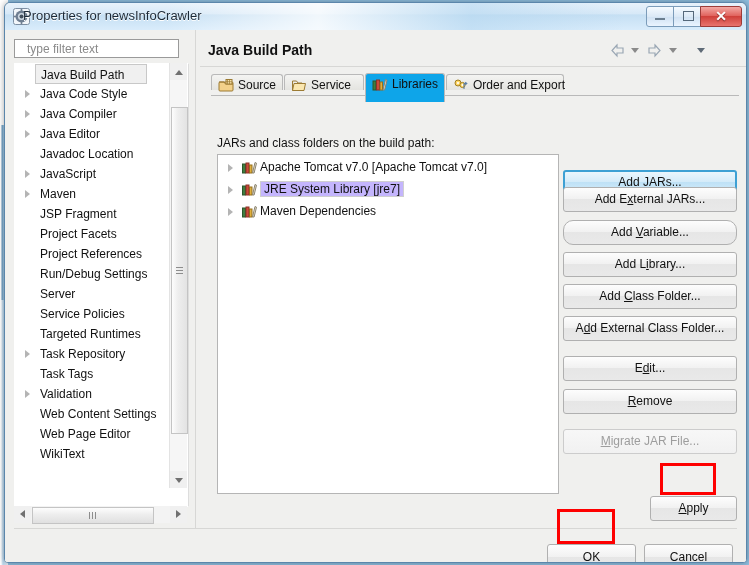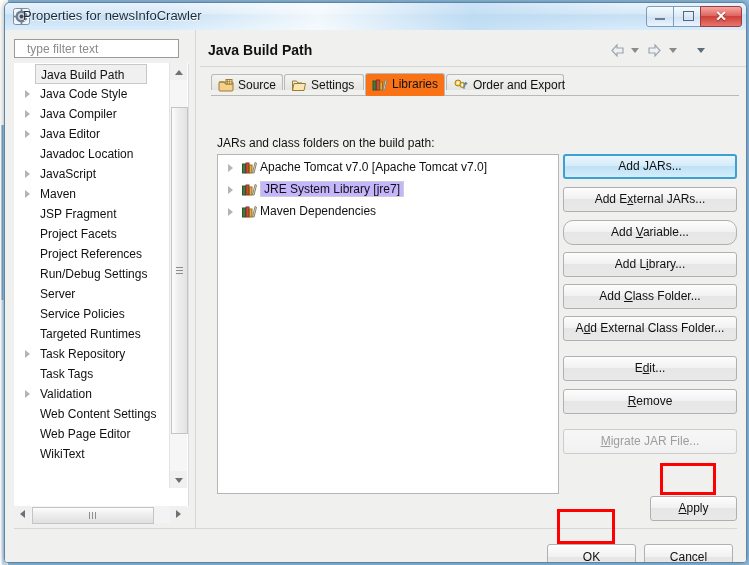--- a/index.html
+++ b/index.html
@@ -99,40 +99,40 @@
   .caret{position:absolute;top:6px;width:0;height:0;
     border-left:4px solid transparent;border-right:4px solid transparent;border-top:5px solid #8a8a8a;}
   #titlerule{position:absolute;left:195px;top:36px;width:546px;height:1px;background:#d7d7d5;}
 
   
   #tabs{position:absolute;left:206px;top:44px;width:528px;height:22px;}
   .tab{position:absolute;top:0;height:16px;line-height:21px;box-sizing:border-box;
     border:1px solid #b9b9b9;border-bottom:none;border-radius:3px 3px 0 0;
     background:linear-gradient(to bottom,#f4f4f2,#e4e4e0);
     padding-left:26px;padding-right:9px;font-size:12px;color:#111;white-space:nowrap;}
-  .tab.active{background:#f97316;border-color:#b9b9b9;z-index:3;height:23px;}
+  .tab.active{background:#0ea5e9;border-color:#b9b9b9;z-index:3;height:29px;}
   .tabico{position:absolute;left:6px;top:3px;width:16px;height:15px;}
   #tabline{position:absolute;left:206px;top:65px;width:528px;height:1px;background:#b9b9b9;}
 
   
   #content-label{position:absolute;left:212px;top:106px;font-size:12px;color:#111;}
   #libs-box{position:absolute;left:212px;top:124px;width:340px;height:338px;
     background:#fff;border:1px solid #b5b5b5;overflow:hidden;}
   .librow{position:relative;height:21px;line-height:21px;padding-left:42px;font-size:12px;color:#111;
     white-space:nowrap;}
   .librow .arrow{left:10px;top:7px;}
   .libico{position:absolute;left:24px;top:3px;width:16px;height:15px;}
   .librow.sel .lbl{background:#c4b5fd;border:1px solid #cfcfcf;padding:0 3px;}
 
   
   .btn{position:absolute;box-sizing:border-box;height:25px;line-height:23px;text-align:center;
     border:1px solid #b0b0b0;border-radius:3px;font-size:12px;color:#111;
     background:linear-gradient(to bottom,#fdfdfd,#f1f1f1 48%,#e6e6e6 49%,#e9e9e9);}
   .btn.focus{border:2px solid #3da0d4;border-radius:3px;line-height:21px;
-    background:linear-gradient(to bottom,#eaf6fd,#d4ebf9 48%,#bfe1f6 49%,#d3edfb);}
+    background:linear-gradient(to bottom,#eaf6fd,#d4ebf9 48%,#bfe1f6 49%,#d3edfb);margin-top:16px;}
   .btn.disabled{color:#9d9d9d;
     background:linear-gradient(to bottom,#f7f7f7,#f1f1f1);border-color:#cccccc;}
   .btn u{text-decoration:underline;}
 
   
   #rule-apply{position:absolute;left:9px;top:498px;width:723px;height:1px;background:#d7d7d5;}
   #bottombar{position:absolute;left:0;top:499px;width:741px;height:60px;background:#f0f0ee;}
 
   
   .redbox{position:absolute;border:3px solid #fe0000;box-sizing:border-box;}
@@ -246,21 +246,21 @@
     <div id="tabs">
         <div class="tab" style="left: 0px; width: 72px;"><svg class="tabico" viewBox="0 0 16 15">
             <rect x="1" y="4" width="14" height="9" rx="1" fill="#f3d18a" stroke="#9c7b33"></rect>
             <path d="M1 4 L6 4 L7.5 6 L15 6" fill="none" stroke="#9c7b33"></path>
             <rect x="8" y="1.5" width="6" height="4.5" fill="#f7e3ae" stroke="#9c7b33"></rect>
             <path d="M9.5 1.5 L9.5 6 M11.5 1.5 L11.5 6 M8 3.7 L14 3.7" stroke="#9c7b33" stroke-width=".7"></path>
           </svg><span>Source</span></div>
         <div class="tab" style="left: 73px; width: 80px;"><svg class="tabico" viewBox="0 0 16 15">
             <path d="M1.5 12.5 L3 5.5 L14.5 5.5 L13 12.5 Z" fill="#fae7b0" stroke="#9c7b33"></path>
             <path d="M1.5 12.5 L1.5 3 L5.5 3 L7 5 L11 5 L11 6" fill="none" stroke="#9c7b33"></path>
-          </svg><span>Settings</span></div>
+          </svg><span>Service</span></div>
         <div class="tab active" style="left: 154px; width: 80px; top: -1px;"><svg class="tabico" viewBox="0 0 16 15">
             <rect x="1" y="4" width="3" height="9" fill="#3f7d3f" stroke="#2b562b"></rect>
             <rect x="4.5" y="3" width="3" height="10" fill="#cc4b3a" stroke="#8c3226"></rect>
             <rect x="8" y="5" width="2.5" height="8" fill="#e0b03c" stroke="#936f1c"></rect>
             <path d="M11 13 L13.5 2.5 L15 3.2 L12.6 13 Z" fill="#e8e2cf" stroke="#8a8370"></path>
           </svg><span>Libraries</span></div>
         <div class="tab" style="left: 235px; width: 118px;"><svg class="tabico" viewBox="0 0 16 15">
             <circle cx="5" cy="5" r="3" fill="#ffd766" stroke="#a07f22"></circle>
             <circle cx="5" cy="5" r="1.1" fill="#fff"></circle>
             <circle cx="9.5" cy="7" r="2.6" fill="#ffd766" stroke="#a07f22"></circle>

